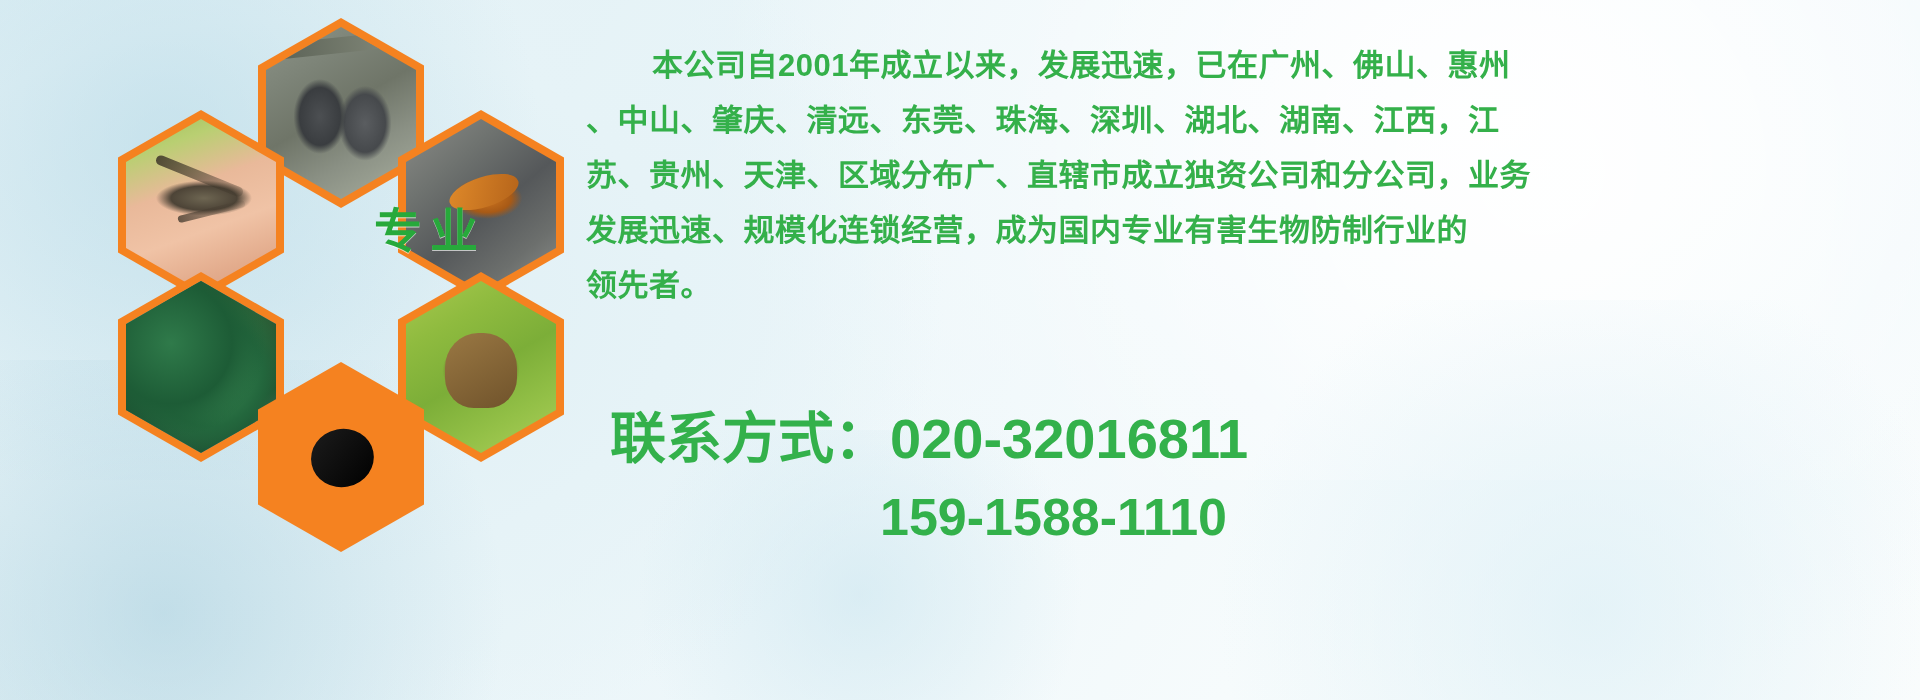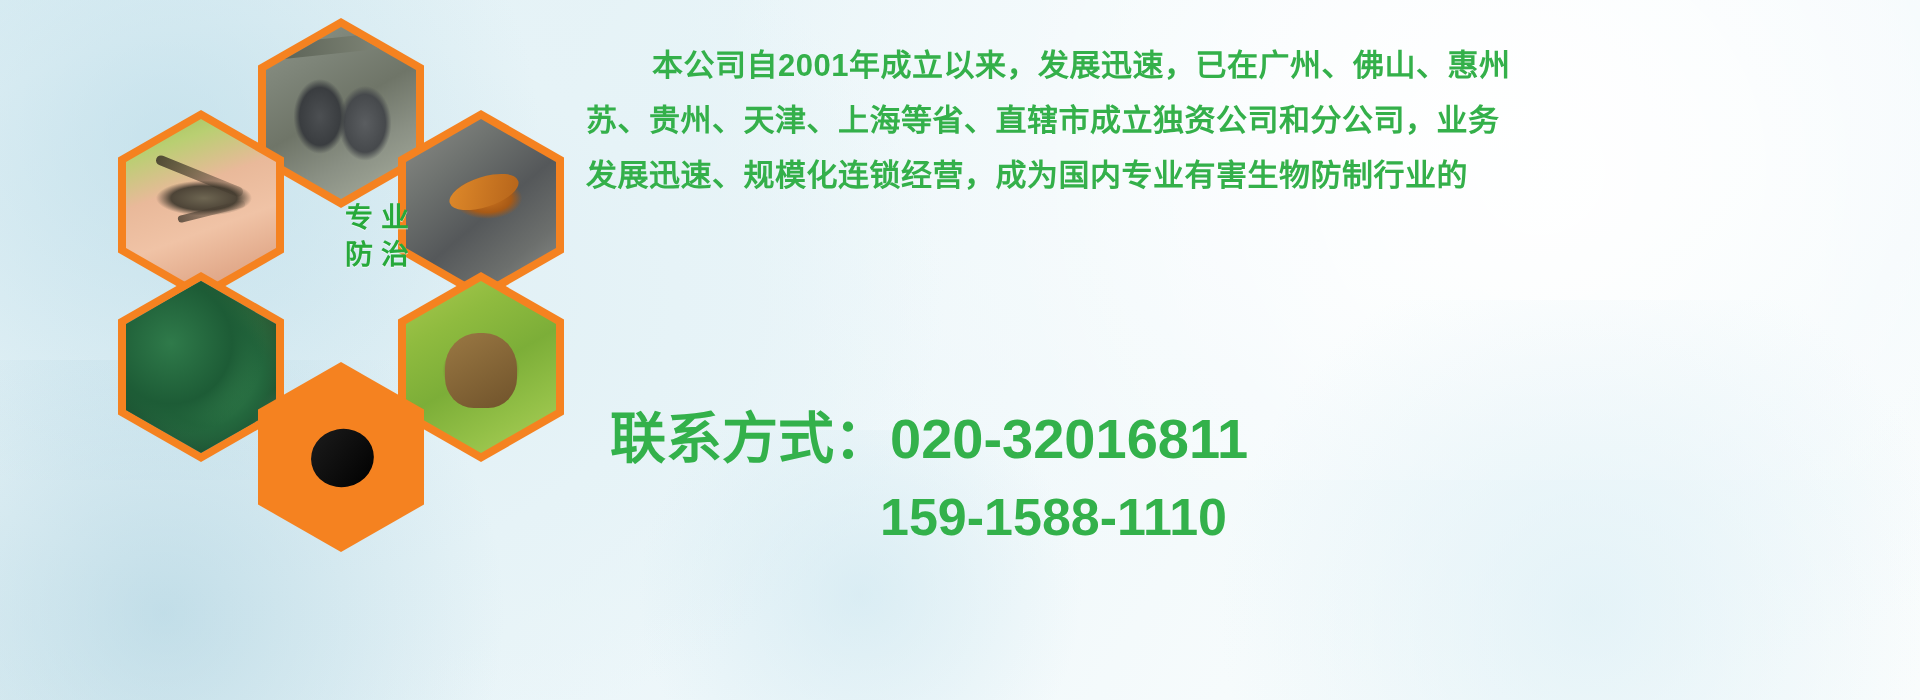--- a/index.html
+++ b/index.html
@@ -95,23 +95,23 @@
       radial-gradient(ellipse 20px 16px at 44% 40%, #171717 0%, #0e0e0e 60%, rgba(14,14,14,0) 80%),
       radial-gradient(ellipse 26px 22px at 56% 62%, #121212 0%, #090909 60%, rgba(9,9,9,0) 80%),
       linear-gradient(150deg,#b9a58c 0%,#a08a6e 30%,#8a7558 58%,#a89madd 60%,#bda98d 100%),
       linear-gradient(150deg,#b9a58c,#8a7558);
     position:relative;}
   .ph-ant:after{content:"";position:absolute;left:30%;top:34%;width:42%;height:34%;border-radius:50%;
     background:linear-gradient(140deg,#1c1c1c,#000);transform:rotate(-12deg);}
 
   
   #hexlabel{
-    position:absolute;left:255px;top:200px;width:170px;text-align:left;
+    position:absolute;left:255px;top:200px;width:170px;text-align:center;
     color:#27a93b;font-weight:bold;line-height:1.32;letter-spacing:8px;
-    font-size:28px;text-shadow:0 1px 0 rgba(255,255,255,.65);
+    font-size:48px;text-shadow:0 1px 0 rgba(255,255,255,.65);
     font-family:"Liberation Sans","DejaVu Sans",sans-serif;
   }
   #hexlabel div{white-space:nowrap;}
 
   
   #copy{
     position:absolute;left:586px;top:38px;width:1300px;
     color:#34b04a;font-size:31px;line-height:55px;font-weight:bold;
     letter-spacing:.5px;
   }
@@ -169,28 +169,29 @@
     </div>
 
     <div class="hex big" style="left:168px;top:362px;">
       <div class="inner">
           <div class="ph-ant"></div>
         </div>
     </div>
 
     <div id="hexlabel">
       <div>专业</div>
-      <div>防治</div>
     </div>
   </div>
 
   <div id="copy">
     <p class="indent">本公司自2001年成立以来，发展迅速，已在广州、佛山、惠州</p>
-    <p>苏、贵州、天津、上海等省、直辖市成立独资公司和分公司，业务</p>
+    <p>、中山、肇庆、清远、东莞、珠海、深圳、湖北、湖南、江西，江</p>
+    <p>苏、贵州、天津、区域分布广、直辖市成立独资公司和分公司，业务</p>
     <p>发展迅速、规模化连锁经营，成为国内专业有害生物防制行业的</p>
+    <p>领先者。</p>
   </div>
 
   <div id="contact">
     <div class="line1">联系方式：020-32016811</div>
     <div class="line2">159-1588-1110</div>
   </div>
 
 </div>
 
 </body></html>

